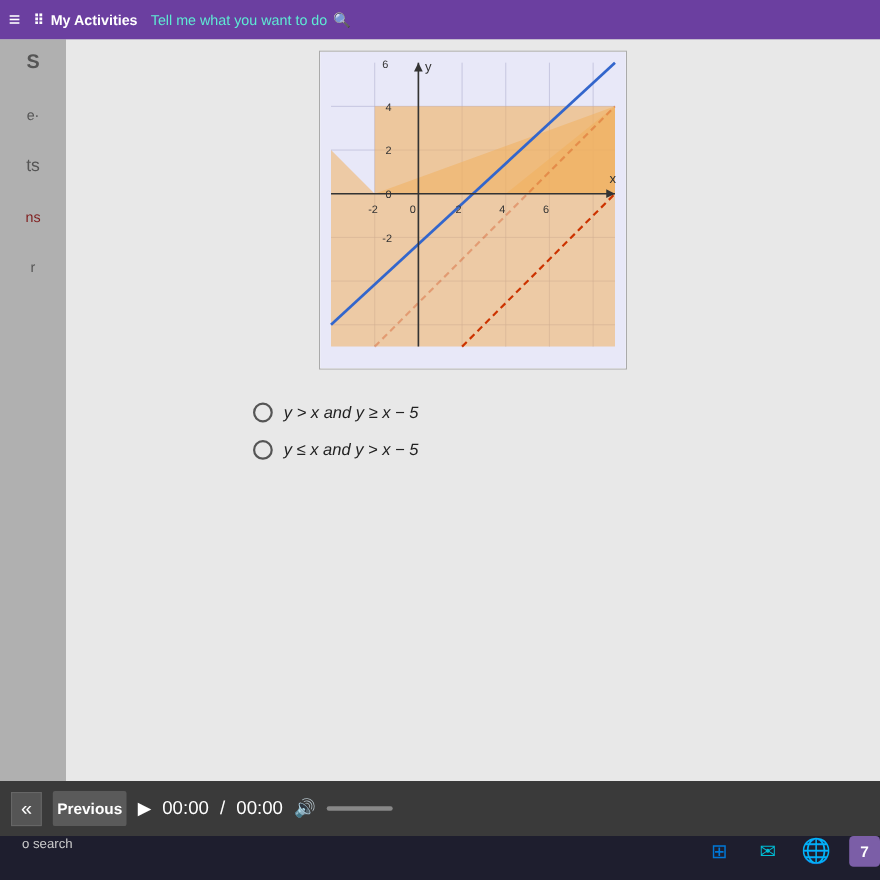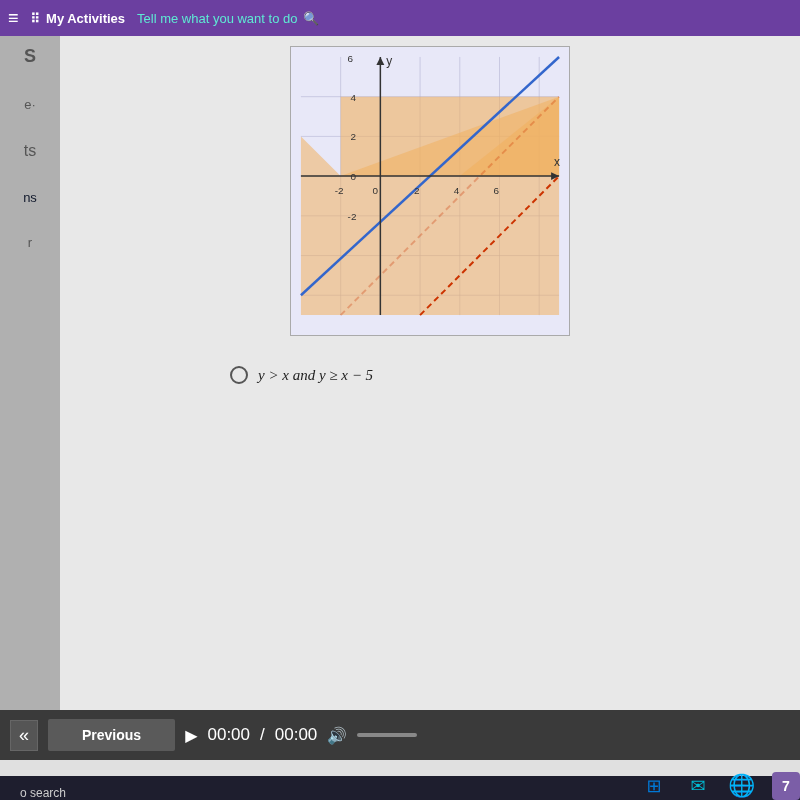--- a/index.html
+++ b/index.html
@@ -89,21 +89,20 @@
     }
 
     
     .answer-choices {
       width: 100%;
       max-width: 400px;
       display: flex;
       flex-direction: column;
       gap: 16px;
       margin-top: 10px;
-      font-family: Liberation Serif, serif;
     }
 
     .answer-choice {
       display: flex;
       align-items: center;
       gap: 10px;
       cursor: pointer;
     }
 
     .radio-outer {
@@ -148,21 +147,21 @@
       cursor: pointer;
       padding: 4px 8px;
       border: 1px solid #666;
       background: #555;
     }
 
     .prev-btn {
       background: #5a5a5a;
       color: white;
       border: none;
-      padding: 8px 34px;
+      padding: 8px 4px;
       font-size: 14px;
       font-weight: 600;
       cursor: pointer;
       border-radius: 2px;
     }
 
     .play-btn {
       color: white;
       font-size: 16px;
       cursor: pointer;
@@ -191,24 +190,24 @@
       background: #e0e0e0;
       display: flex;
       align-items: center;
       justify-content: center;
       font-size: 11px;
       color: #555;
     }
 
     
     .taskbar {
-      height: 24px;
+      height: 40px;
       background: #1e1e2e;
       display: flex;
-      align-items: flex-end;
+      align-items: flex-start;
       justify-content: center;
       gap: 16px;
       position: absolute;
       bottom: 0;
       left: 0;
       right: 0;
     }
 
     .taskbar-icon {
       width: 28px;
@@ -224,21 +223,21 @@
       font-size: 12px;
       color: #ccc;
       margin-right: auto;
       margin-left: 20px;
     }
 
     
     .sidebar-s { color: #555; font-size: 18px; font-weight: bold; }
     .sidebar-e { color: #555; font-size: 13px; }
     .sidebar-t { color: #555; font-size: 16px; }
-    .sidebar-ns { color: #0f172a; font-size: 13px; }
+    .sidebar-ns { color: #7f1d1d; font-size: 13px; }
     .sidebar-r { color: #555; font-size: 13px; }
   </style>
 </head>
 <body>
 
 <div class="top-bar">
   <span class="top-bar-icon">≡</span>
   <div class="top-bar-activities">
     <span>⠿</span>
     <span>My Activities</span>
@@ -315,20 +314,25 @@
     </div>
 
     <div class="answer-choices">
 
       <div class="answer-choice">
         <div class="radio-outer">
         </div>
         <span class="answer-text">y &gt; x and y ≥ x − 5</span>
       </div>
 
+      <div class="answer-choice">
+        <div class="radio-outer">
+        </div>
+        <span class="answer-text">y ≤ x and y &gt; x − 5</span>
+      </div>
 
     </div>
   </div>
 </div>
 
 <div class="bottom-bar">
   <span class="double-arrow-btn">«</span>
   <button class="prev-btn">Previous</button>
   <span class="play-btn">▶</span>
   <span class="time-display">00:00</span>

